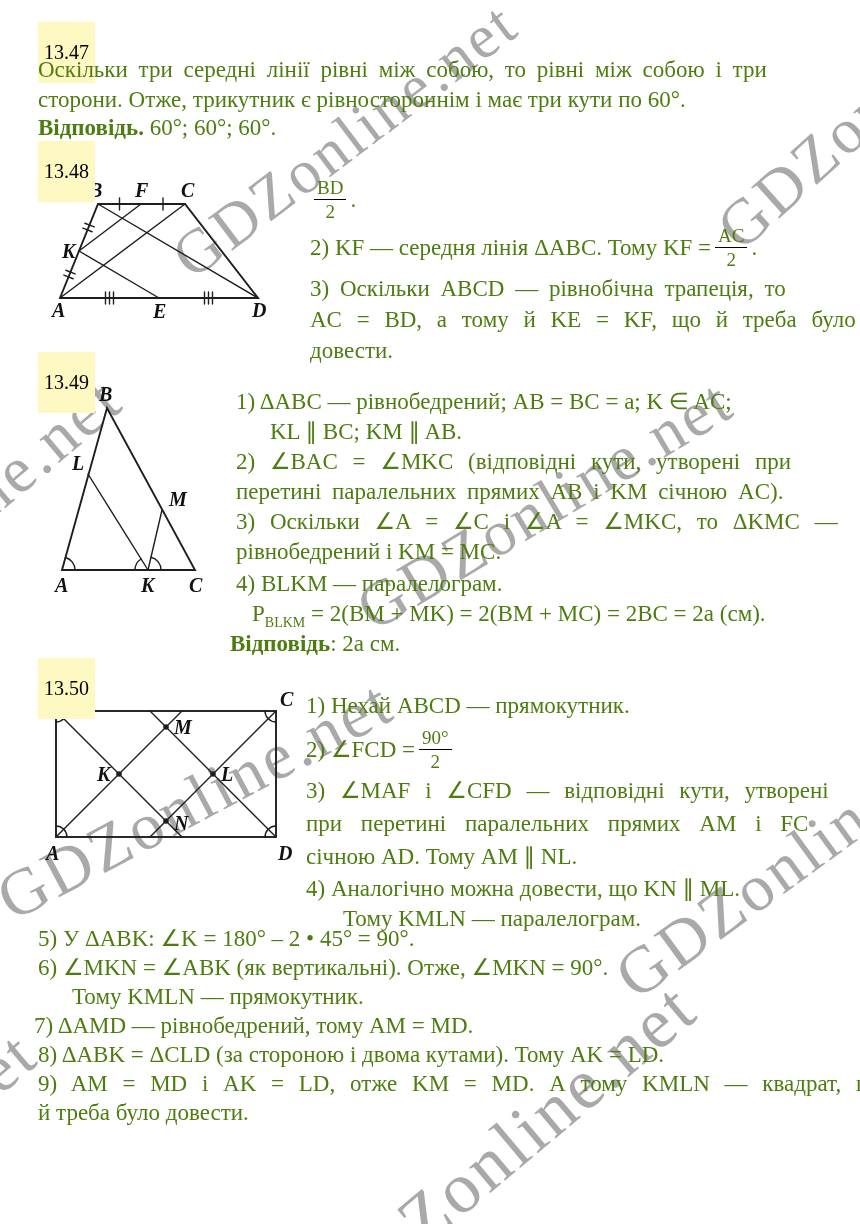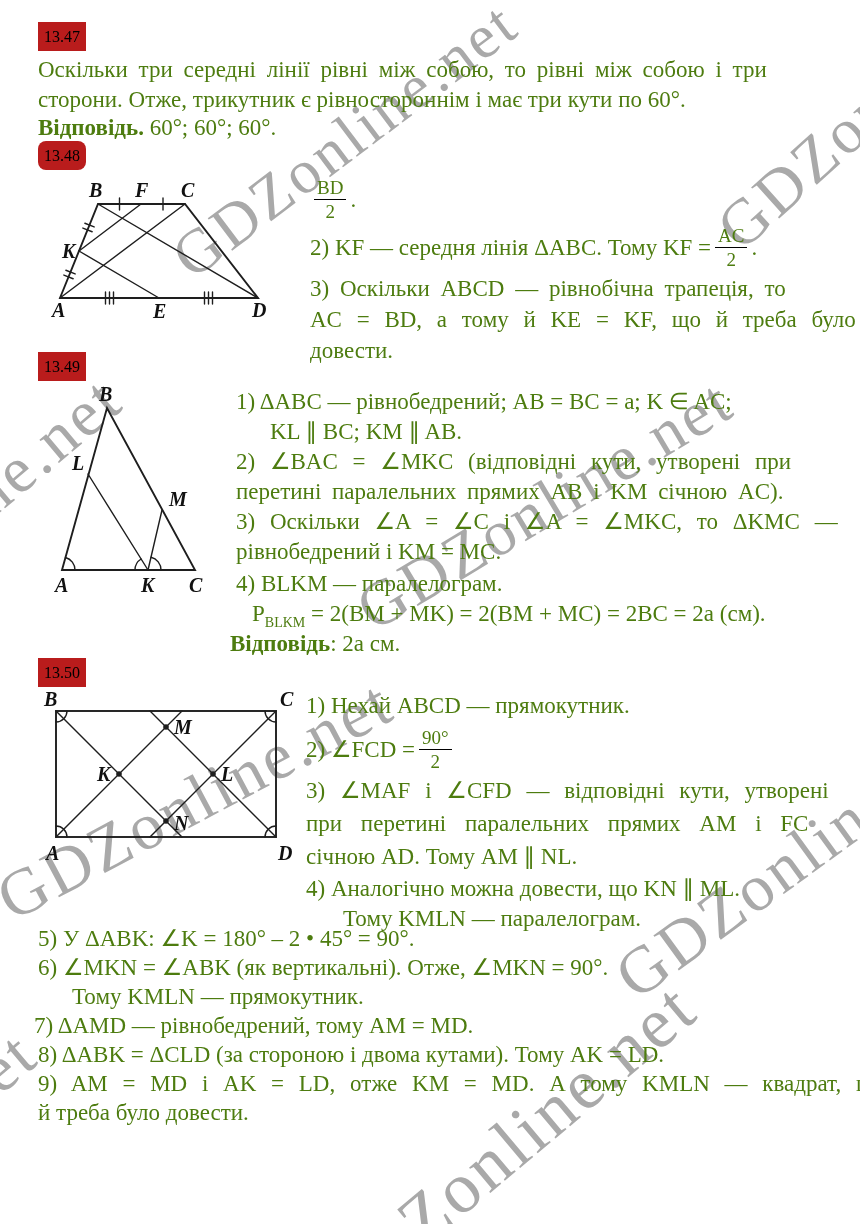--- a/index.html
+++ b/index.html
@@ -8,22 +8,22 @@
     background:#ffffff;font-family:"Liberation Serif",serif;color:#111;
   }
   
   .wm{
     position:absolute;z-index:0;color:#a9a9a9;white-space:nowrap;
     font-family:"Liberation Serif",serif;letter-spacing:3px;
     transform:translate(-50%,-50%) rotate(var(--r));
   }
   
   .hl{
-    position:absolute;z-index:2;background:#b91c1c;color:#000;
-    font-size:16px;line-height:27px;padding:1px 6px;
+    position:absolute;z-index:2;background:#fef9c3;color:#000;
+    font-size:20px;line-height:27px;padding:17px 6px;
   }
   
   .ln{
     position:absolute;z-index:2;white-space:nowrap;
     font-size:23px;line-height:27px;color:#4d7c0f;
   }
   .bold{font-weight:bold;}
   .js1{word-spacing:5px;}
   .js2{word-spacing:9px;}
   .js3{word-spacing:13px;}
@@ -51,21 +51,21 @@
 <div class="wm" style="left:195px;top:800px;font-size:66px;--r:-28deg;">GDZonline.net</div>
 <div class="wm" style="left:800px;top:855px;font-size:66px;--r:-36deg;">GDZonline.net</div>
 <div class="wm" style="left:505px;top:1150px;font-size:72px;--r:-40deg;">GDZonline.net</div>
 <div class="wm" style="left:-140px;top:1185px;font-size:66px;--r:-40deg;">GDZonline.net</div>
 
 <div class="hl" style="left:38px;top:22px;">13.47</div>
 <div class="ln js1" style="left:38px;top:56px;">Оскільки три середні лінії рівні між собою, то рівні між собою і три</div>
 <div class="ln" style="left:38px;top:86px;">сторони. Отже, трикутник є рівностороннім і має три кути по 60°.</div>
 <div class="ln" style="left:38px;top:114px;"><span class="bold">Відповідь.</span><span> 60°; 60°; 60°.</span></div>
 
-<div class="hl" style="left:38px;top:141px;border-radius:8px;">13.48</div>
+<div class="hl" style="left:38px;top:141px;">13.48</div>
 
 <svg class="fig" style="left:32px;top:183px;" width="250" height="150" viewBox="0 0 250 150">
   <polygon class="geo" points="28,115 66,21 153,21 226,115"></polygon>
   <line class="thin" x1="28" y1="115" x2="153" y2="21"></line>
   <line class="thin" x1="66" y1="21" x2="226" y2="115"></line>
   <line class="thin" x1="47" y1="68" x2="109" y2="21"></line>
   <line class="thin" x1="47" y1="68" x2="127" y2="115"></line>
 
   <g>
     <line class="thin" x1="-5" y1="0" x2="5" y2="0" transform="translate(57.5,42.1) rotate(22)"></line>

